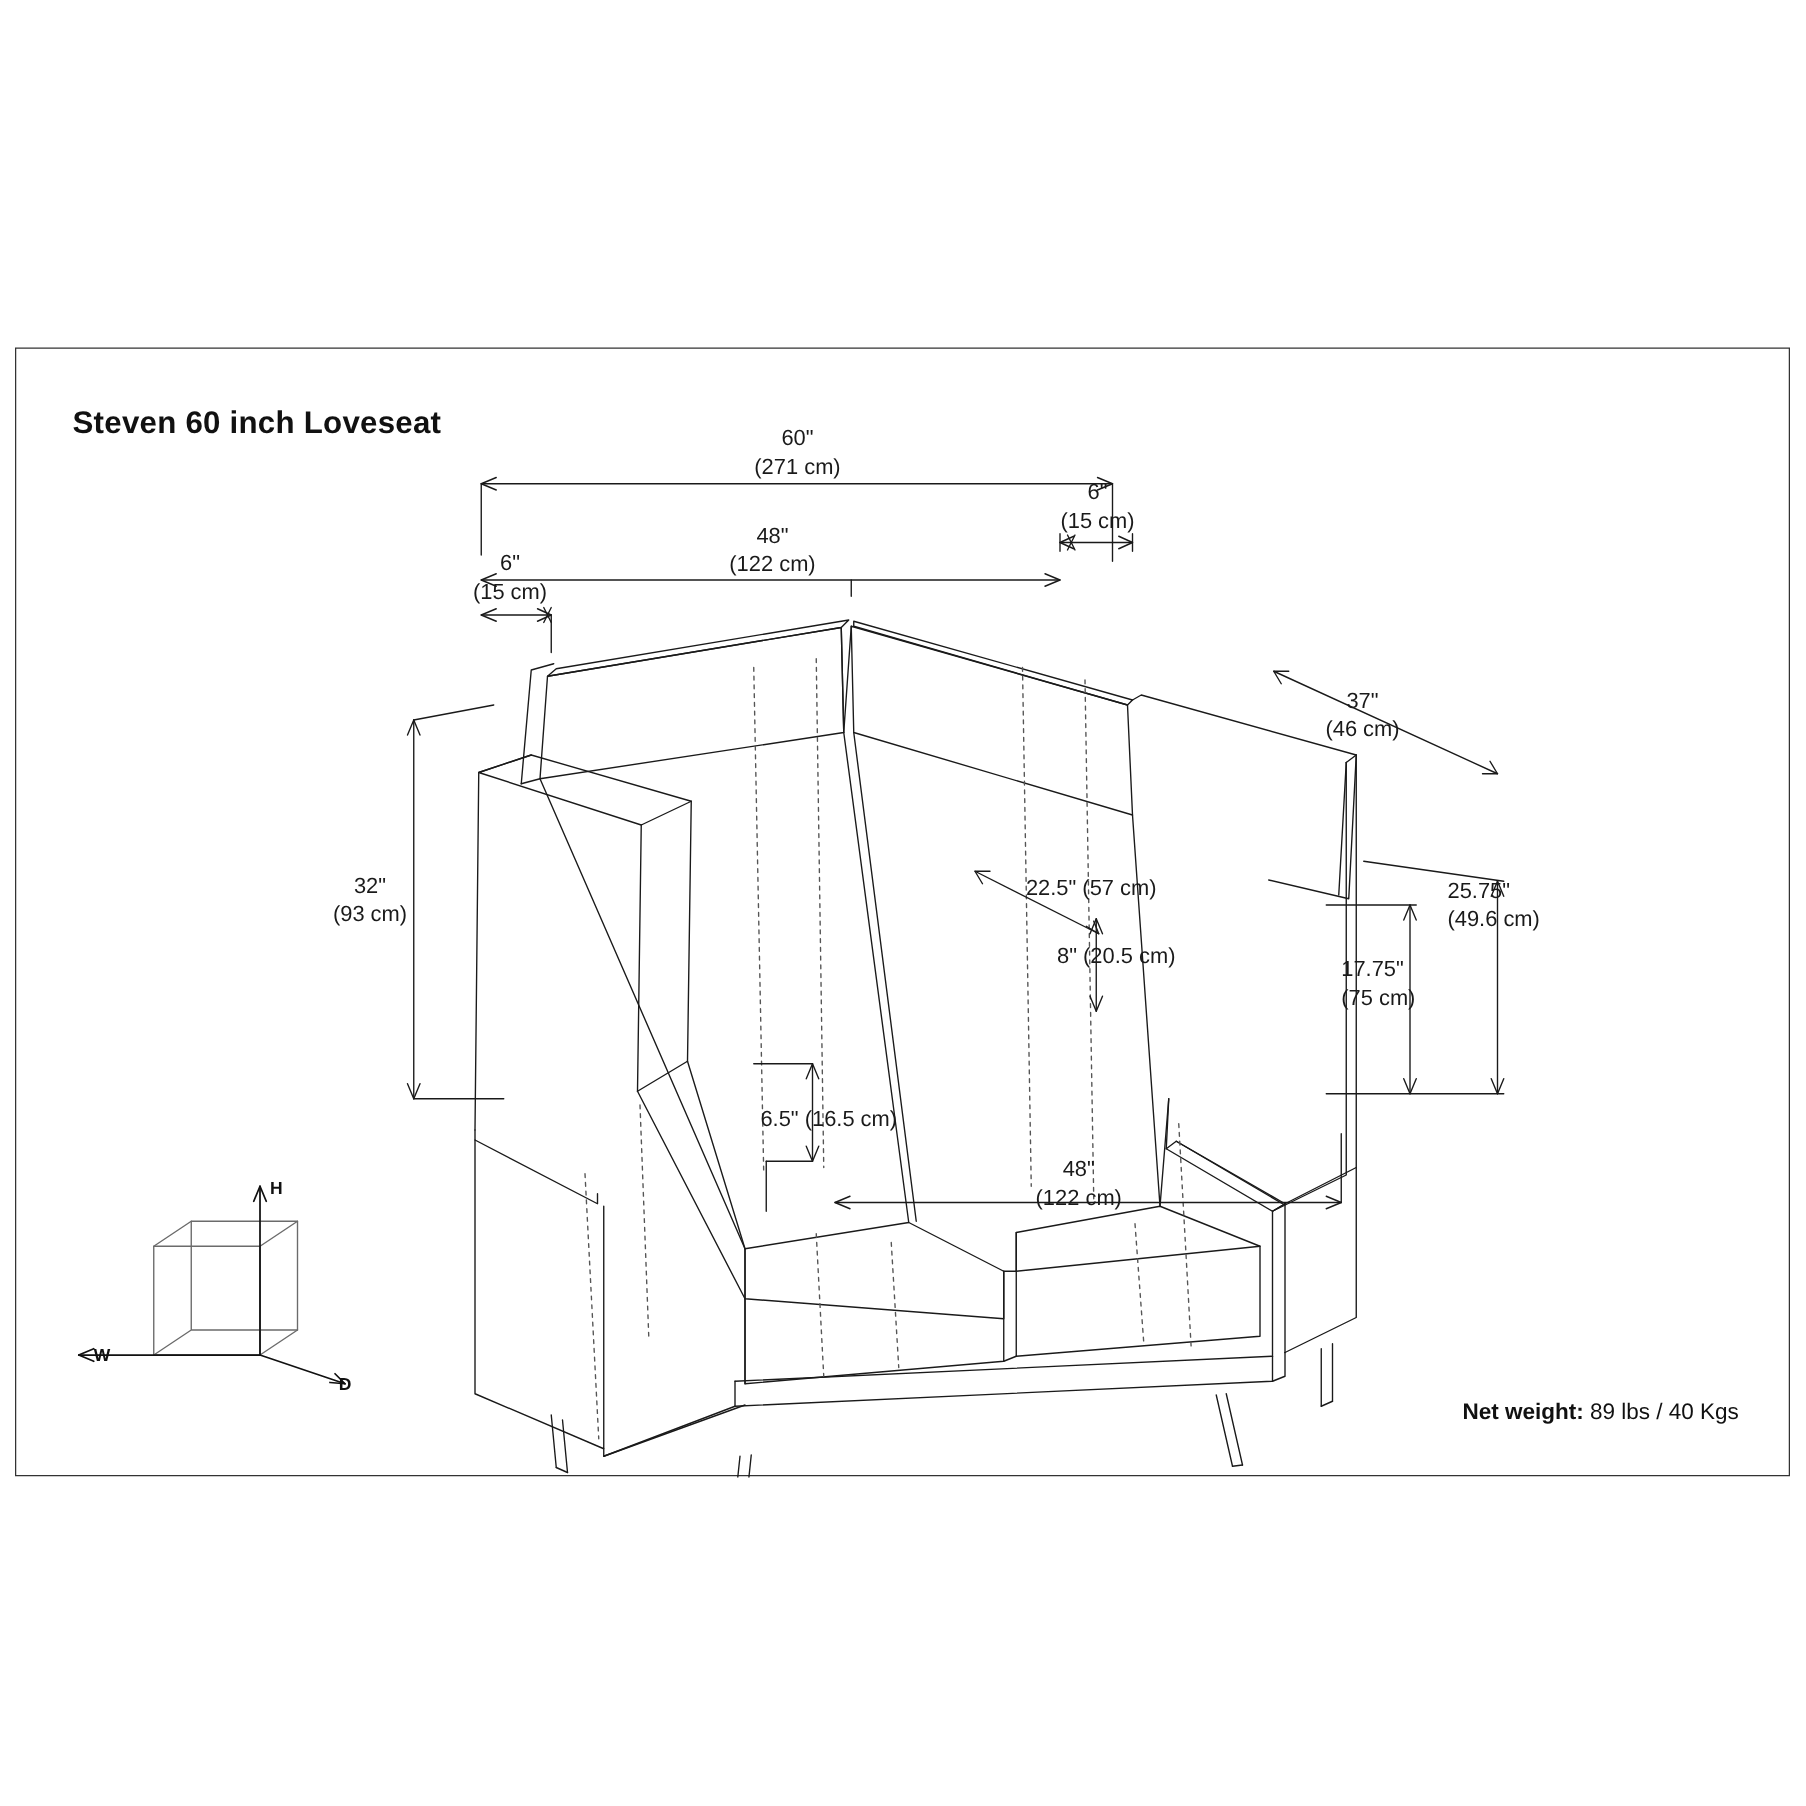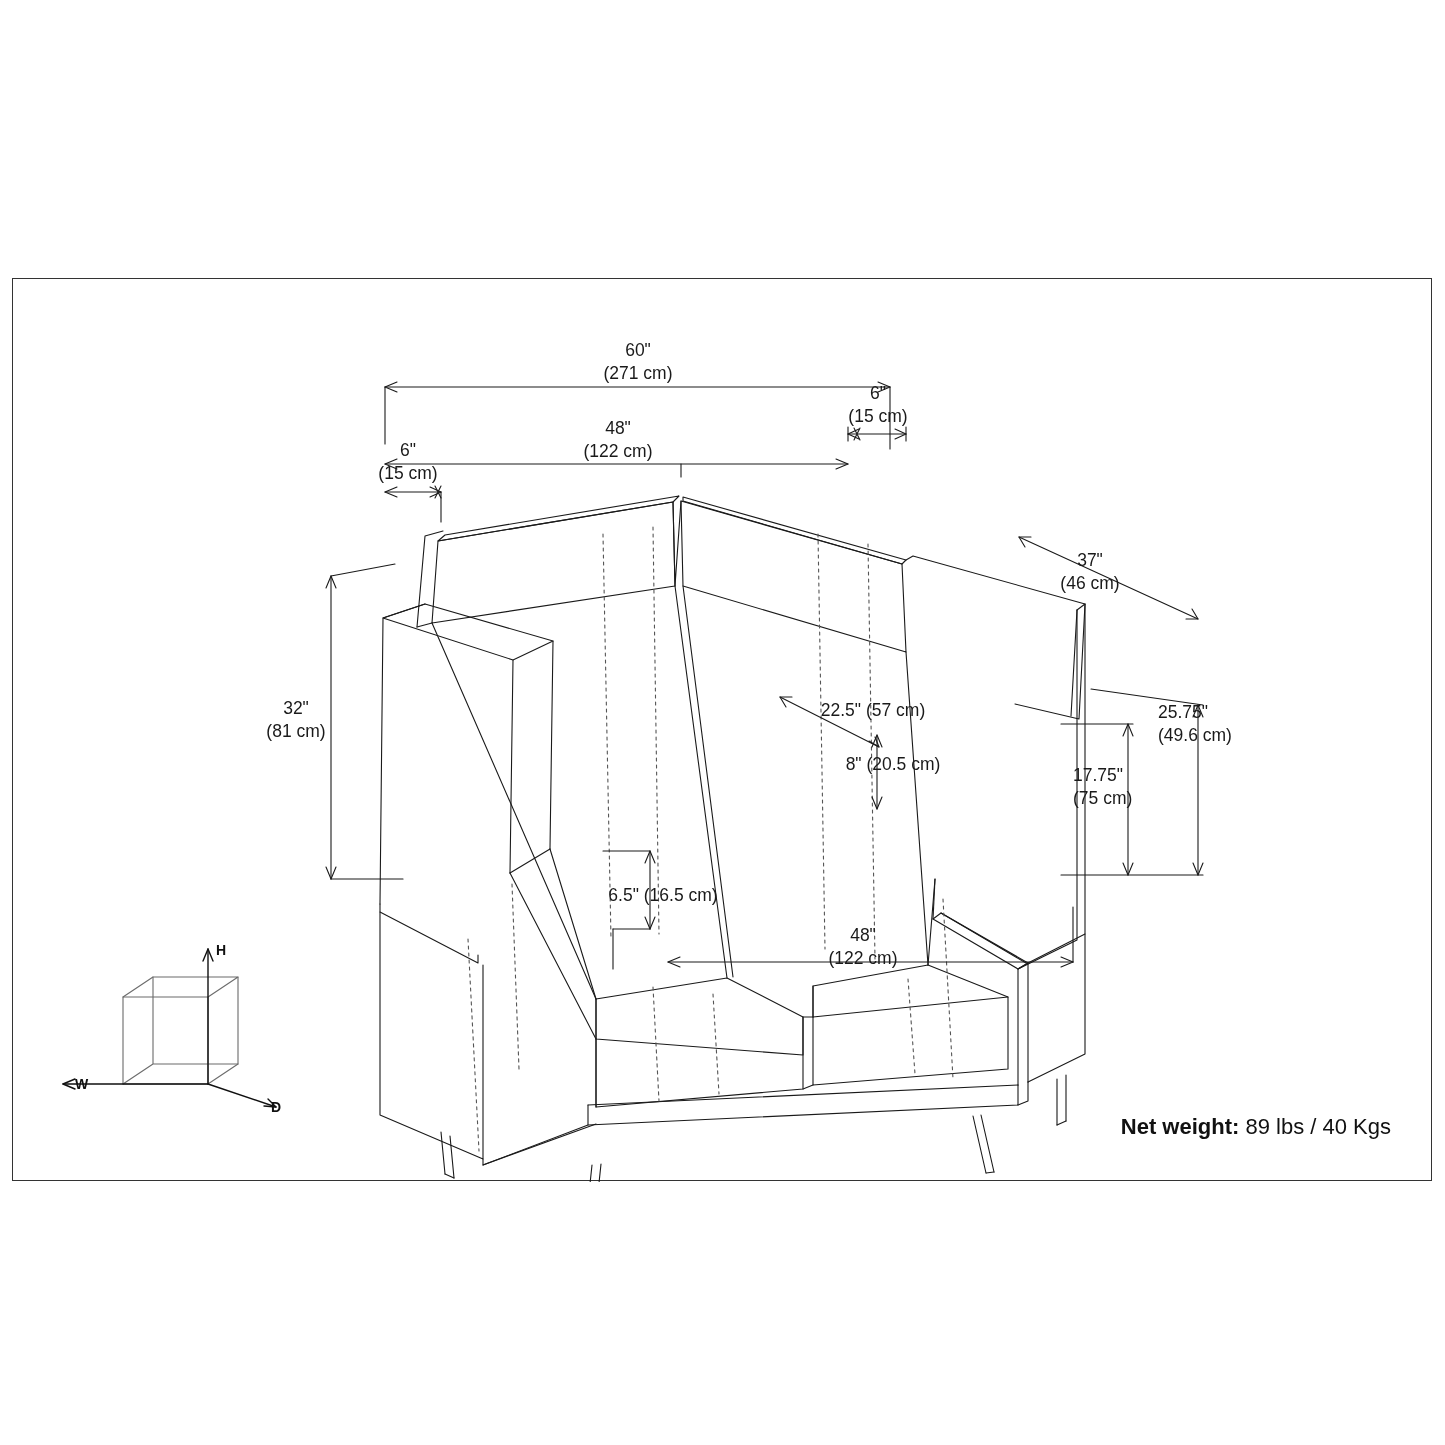--- a/index.html
+++ b/index.html
@@ -31,21 +31,21 @@
     top: 45px;
     font-size: 25px;
     font-weight: bold;
     letter-spacing: 0.2px;
     color: #111111;
   }
   #net-weight {
     position: absolute;
     right: 40px;
     bottom: 40px;
-    font-size: 22px;
+    font-size: 18px;
     color: #111111;
   }
   #net-weight .nw-label {
     font-weight: bold;
   }
   .dim-label {
     position: absolute;
     font-size: 17.5px;
     line-height: 1.32;
     text-align: center;
@@ -65,20 +65,21 @@
     width: 1420px;
     height: 903px;
     pointer-events: none;
   }
 </style>
 </head>
 <body>
 
 <div id="spec-sheet">
 
+  <div id="product-title">Steven 60 inch Loveseat</div>
 
   <svg class="overlay" viewBox="0 0 1420 903">
     <g fill="none" stroke="#1a1a1a" stroke-width="1.1" stroke-linecap="round" stroke-linejoin="round">
 
       <g>
 
         <path d="M419 344 L425 262 L660 223 L662 307 Z"></path>
         <path d="M425 262 L432 256 L666 217 L660 223 Z"></path>
 
         <path d="M668 222 L670 307 L893 373 L889 285 Z"></path>
@@ -263,21 +264,21 @@
     <span>(15 cm)</span>
   </div>
 
   <div class="dim-label" style="left:1012px; top:270px; width:130px;">
     <span>37"</span><br>
     <span>(46 cm)</span>
   </div>
 
   <div class="dim-label" style="left:228px; top:418px; width:110px;">
     <span>32"</span><br>
-    <span>(81 cm)</span>
+    <span>(93 cm)</span>
   </div>
 
   <div class="dim-label" style="left:760px; top:420px; width:200px;">
     <span>22.5" (57 cm)</span>
   </div>
 
   <div class="dim-label" style="left:780px; top:474px; width:200px;">
     <span>8" (20.5 cm)</span>
   </div>
 

